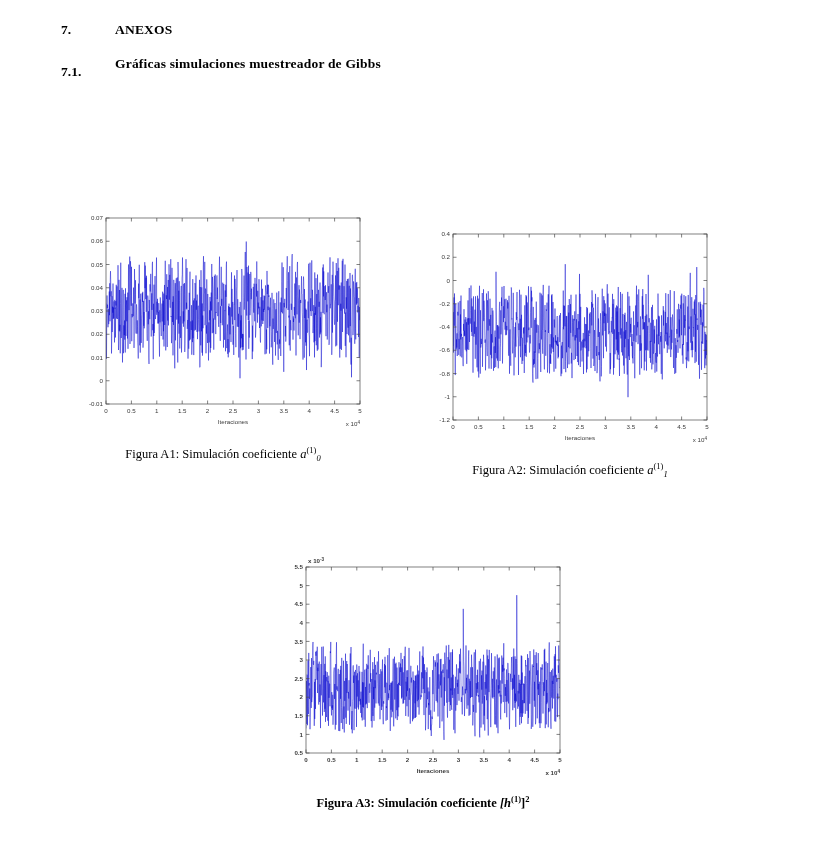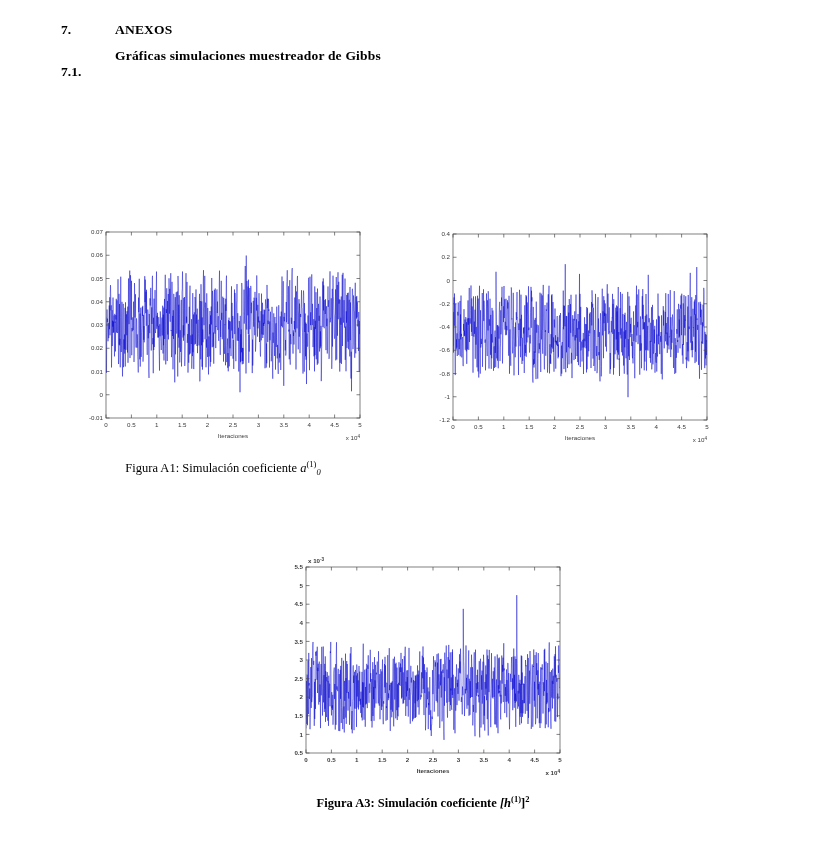--- a/index.html
+++ b/index.html
@@ -19,25 +19,25 @@
     position:absolute;
     font-weight:bold;
     font-size:13.5px;
     letter-spacing:.2px;
     white-space:nowrap;
   }
   .h-num{position:absolute;font-weight:bold;font-size:13.5px;}
   #h1-num{left:61px;top:22px;}
   #h1-txt{left:115px;top:22px;}
   #h2-num{left:61px;top:64px;}
-  #h2-txt{left:115px;top:48px;}
+  #h2-txt{left:115px;top:56px;}
 
   
   .figure{position:absolute;}
-  #fig-a1{left:78px;top:220px;}
+  #fig-a1{left:78px;top:206px;}
   #fig-a2{left:425px;top:222px;}
   #fig-a3{left:278px;top:555px;font-weight:bold;}
 
   .plot-wrap{position:relative;}
   .plot-svg{display:block;}
 
   .caption{
     font-family:"Liberation Serif", serif;
     font-size:12.5px;
     text-align:center;
@@ -222,20 +222,23 @@
             <line x1="28" y1="35.25000000000003" x2="31.5" y2="35.25000000000003" class="tickmark"></line>
             <line x1="282" y1="35.25000000000003" x2="278.5" y2="35.25000000000003" class="tickmark"></line>
             <text x="25" y="37.45000000000003" class="tick-lbl" text-anchor="end">0.2</text>
             <line x1="28" y1="12" x2="31.5" y2="12" class="tickmark"></line>
             <line x1="282" y1="12" x2="278.5" y2="12" class="tickmark"></line>
             <text x="25" y="14.2" class="tick-lbl" text-anchor="end">0.4</text>
             <text x="155" y="218" class="axis-title" text-anchor="middle">Iteraciones</text>
             <text x="282" y="220" class="exp-lbl" text-anchor="end">x 10<tspan dy="-2.2" class="exp-sup">4</tspan></text>
           </g>
         </svg>
+    </div>
+    <div class="caption">
+      <span>Figura A2: Simulación coeficiente </span><span class="mathvar">a</span><sup>(1)</sup><sub>1</sub>
     </div>
   </div>
 
   <div class="figure" id="fig-a3">
     <div class="plot-wrap">
       <svg class="plot-svg" id="svg-a3" width="290" height="232">
           <g>
             <text x="30" y="8" class="exp-lbl">x 10<tspan dy="-2.2" class="exp-sup">-3</tspan></text>
             <defs>
               <clipPath id="clip-svg-a3">

